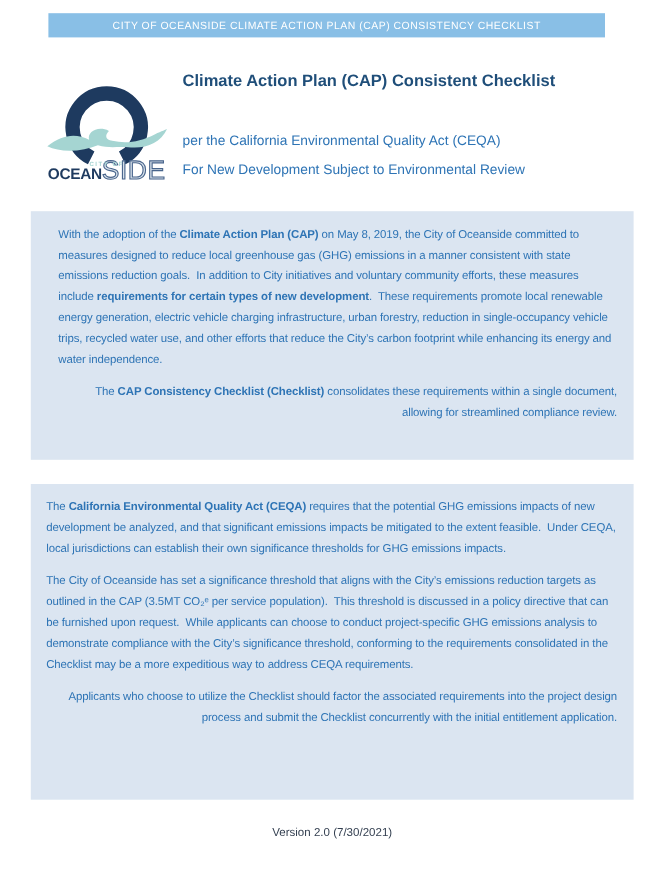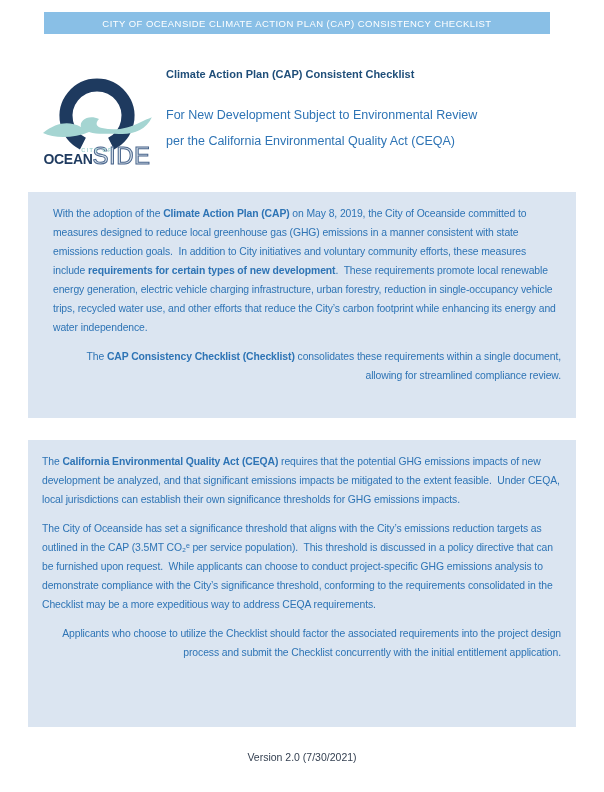--- a/index.html
+++ b/index.html
@@ -31,22 +31,22 @@
   .logo-cityof {
     position:absolute; left:0; bottom:17px; width:118px; text-align:center;
     font-size:5.5px; letter-spacing:1.4px; color:var(--logo-teal,#A5D5D2);
     font-weight:bold; z-index:3;
   }
   .logo-ocean { font-weight:bold; font-size:14px; color:var(--logo-navy,#1E3A5F); letter-spacing:-.3px;text-align:right; }
   .logo-side  { font-size:24px; color:#D7E1EB; -webkit-text-stroke:1px #49658C; letter-spacing:.5px; }
 
   .titles { margin-left:10px; padding-top:2px; }
   .doc-title {
-    font-size:11px; font-weight:bold; color:var(--title-text,#1F4E79);
-    line-height:24px; margin-bottom:16px; white-space:nowrap;
+    font-size:15px; font-weight:bold; color:var(--title-text,#1F4E79);
+    line-height:24px; margin-bottom:29px; white-space:nowrap;
   }
   .doc-sub { font-size:12.5px; color:var(--body-text,#2E74B5); line-height:26px; white-space:nowrap; }
 
   
   .infobox {
     position:absolute; left:28px; width:548px;
     background:var(--box-bg,#DBE5F1);
     padding:12px 15px 12px 14px;
     color:var(--body-text,#2E74B5);
     font-size:10.4px; line-height:19px; letter-spacing:-.1px;
@@ -79,22 +79,22 @@
         <path d="M4 61 C18 50 30 49 42 55 C40 48 50 42 60 47 C56 51 57 55 63 56
                  C76 59 88 57 102 50 C108 47 112 46 113 45
                  C107 58 94 63 80 62 C66 61 60 63 50 60 C36 66 16 67 4 61 Z" fill="#A5D5D2"></path>
       </svg>
       <div class="logo-cityof">CITY OF</div>
       <div class="logo-word"><span class="logo-ocean">OCEAN</span><span class="logo-side">SIDE</span></div>
     </div>
 
     <div class="titles">
       <div class="doc-title">Climate Action Plan (CAP) Consistent Checklist</div>
+      <div class="doc-sub">per the California Environmental Quality Act (CEQA)</div>
       <div class="doc-sub">For New Development Subject to Environmental Review</div>
-      <div class="doc-sub">per the California Environmental Quality Act (CEQA)</div>
     </div>
 
   </div>
 
   <section class="infobox" id="box-cap">
       <p><span>With the adoption of the </span><strong>Climate Action Plan (CAP)</strong><span> on May 8, 2019, the City of Oceanside committed to measures designed to reduce local greenhouse gas (GHG) emissions in a manner consistent with state emissions reduction goals.  In addition to City initiatives and voluntary community efforts, these measures include </span><strong>requirements for certain types of new development</strong><span>.  These requirements promote local renewable energy generation, electric vehicle charging infrastructure, urban forestry, reduction in single-occupancy vehicle trips, recycled water use, and other efforts that reduce the City’s carbon footprint while enhancing its energy and water independence.</span></p>
       <p><span>The </span><strong>CAP Consistency Checklist (Checklist)</strong><span> consolidates these requirements within a single document, allowing for streamlined compliance review.</span></p>
     </section>
 
   <section class="infobox" id="box-ceqa">

